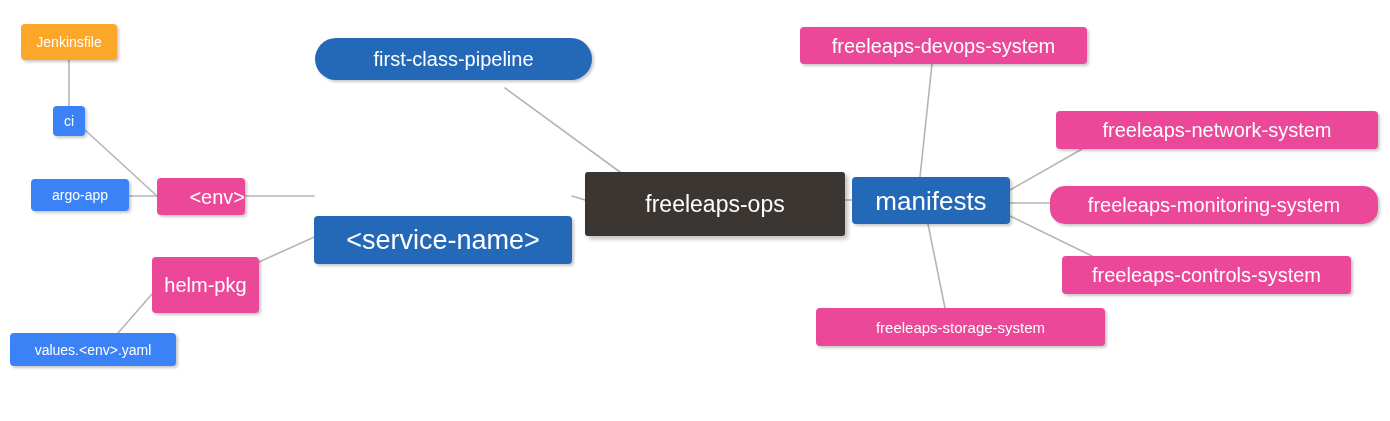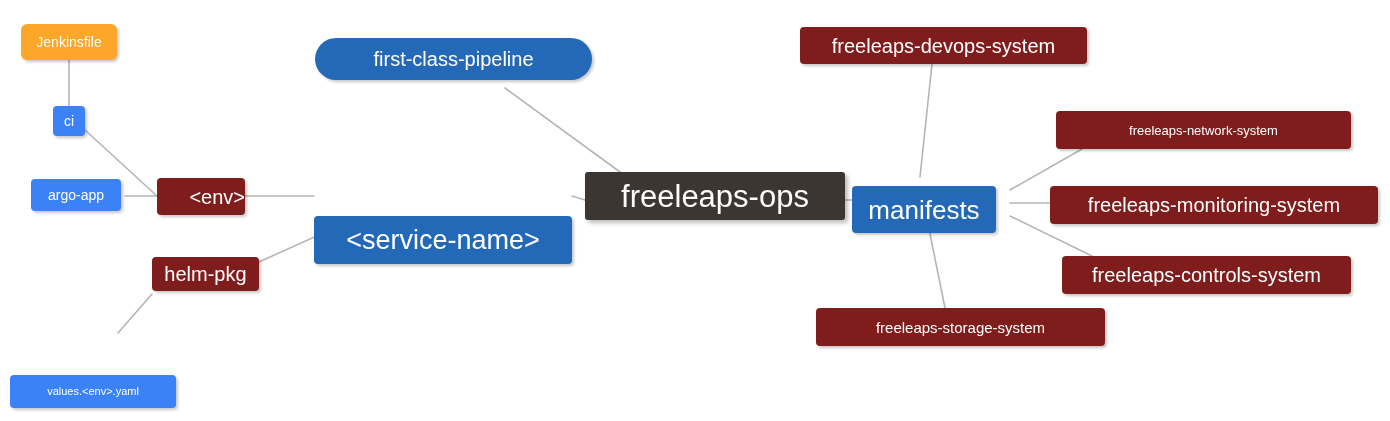--- a/index.html
+++ b/index.html
@@ -39,22 +39,22 @@
     line-height: 1;
     box-shadow: 2px 2px 3px rgba(0,0,0,0.22);
     user-select: none;
   }
   .node.root {
     background: #3b3632;
     border-radius: 3px;
     box-shadow: 3px 3px 4px rgba(0,0,0,0.26);
   }
   .node.blue   { background: #2468b8; }
-  .node.green  { background: #7f1d1d; }
-  .node.orange { background: #fca62a; border-radius: 6px; }
+  .node.green  { background: #ec4899; }
+  .node.orange { background: #fca62a; }
   .node.red    { background: #3b82f6; }
 </style>
 </head>
 <body>
 
 <div id="canvas">
   <svg id="edges" viewBox="0 0 1390 421" width="1390" height="421" aria-hidden="true">
       <line x1="69" y1="60" x2="69" y2="106" stroke="#b5b5b5" stroke-width="1.6" stroke-linecap="round"></line>
       <line x1="85" y1="130" x2="157" y2="196" stroke="#b5b5b5" stroke-width="1.6" stroke-linecap="round"></line>
       <line x1="125" y1="196" x2="157" y2="196" stroke="#b5b5b5" stroke-width="1.6" stroke-linecap="round"></line>
@@ -70,51 +70,51 @@
       <line x1="1010" y1="216" x2="1092" y2="256" stroke="#b5b5b5" stroke-width="1.6" stroke-linecap="round"></line>
       <line x1="928" y1="224" x2="945" y2="308" stroke="#b5b5b5" stroke-width="1.6" stroke-linecap="round"></line>
     </svg>
   <div id="nodes">
       <div class="node orange" style="left: 21px; top: 24px; width: 96px; height: 36px; font-size: 14px;">
         <span>Jenkinsfile</span>
       </div>
       <div class="node red" style="left: 53px; top: 106px; width: 32px; height: 30px; font-size: 14px;">
         <span>ci</span>
       </div>
-      <div class="node red" style="left: 31px; top: 179px; width: 90px; height: 32px; font-size: 14px;">
+      <div class="node red" style="left: 31px; top: 179px; width: 98px; height: 32px; font-size: 14px;">
         <span>argo-app</span>
       </div>
       <div class="node green" style="left: 157px; top: 178px; width: 88px; height: 37px; font-size: 20px; justify-content: flex-end;">
         <span>&lt;env&gt;</span>
       </div>
-      <div class="node red" style="left: 10px; top: 333px; width: 166px; height: 33px; font-size: 11px; margin-top: 42px;">
+      <div class="node red" style="left: 10px; top: 333px; width: 166px; height: 33px; font-size: 14px;">
         <span>values.&lt;env&gt;.yaml</span>
       </div>
-      <div class="node green" style="left: 152px; top: 257px; width: 107px; height: 34px; font-size: 20px;">
+      <div class="node green" style="left: 152px; top: 257px; width: 107px; height: 56px; font-size: 20px;">
         <span>helm-pkg</span>
       </div>
       <div class="node blue" style="left: 314px; top: 172px; width: 258px; height: 48px; font-size: 27px; margin-top: 44px;">
         <span>&lt;service-name&gt;</span>
       </div>
       <div class="node blue" style="left: 315px; top: 38px; width: 277px; height: 42px; font-size: 20px; border-radius: 25px;">
         <span>first-class-pipeline</span>
       </div>
-      <div class="node root" style="left: 585px; top: 172px; width: 260px; height: 48px; font-size: 31px;">
+      <div class="node root" style="left: 585px; top: 172px; width: 260px; height: 64px; font-size: 23px;">
         <span>freeleaps-ops</span>
       </div>
-      <div class="node blue" style="left: 852px; top: 186px; width: 144px; height: 47px; font-size: 26px; text-align: right;">
+      <div class="node blue" style="left: 852px; top: 177px; width: 158px; height: 47px; font-size: 26px; text-align: right;">
         <span>manifests</span>
       </div>
       <div class="node green" style="left: 800px; top: 27px; width: 287px; height: 37px; font-size: 20px;">
         <span>freeleaps-devops-system</span>
       </div>
-      <div class="node green" style="left: 1056px; top: 111px; width: 295px; height: 38px; font-size: 13px;">
+      <div class="node green" style="left: 1056px; top: 111px; width: 322px; height: 38px; font-size: 20px;">
         <span>freeleaps-network-system</span>
       </div>
-      <div class="node green" style="left: 1050px; top: 186px; width: 328px; height: 38px; font-size: 20px;">
+      <div class="node green" style="left: 1050px; top: 186px; width: 328px; height: 38px; font-size: 20px; border-radius: 15px;">
         <span>freeleaps-monitoring-system</span>
       </div>
       <div class="node green" style="left: 1062px; top: 256px; width: 289px; height: 38px; font-size: 20px;">
         <span>freeleaps-controls-system</span>
       </div>
       <div class="node green" style="left: 816px; top: 308px; width: 289px; height: 38px; font-size: 15px;">
         <span>freeleaps-storage-system</span>
       </div>
     </div>
 </div>

